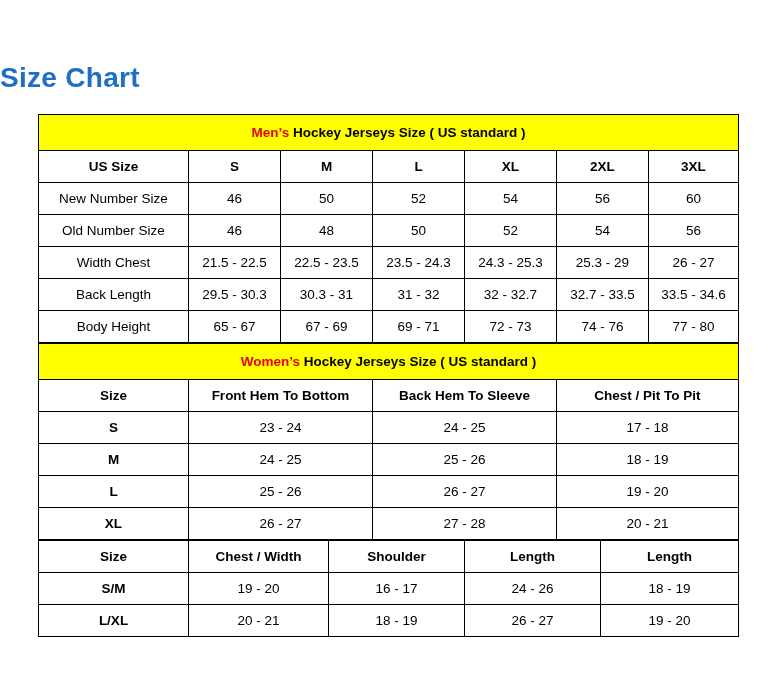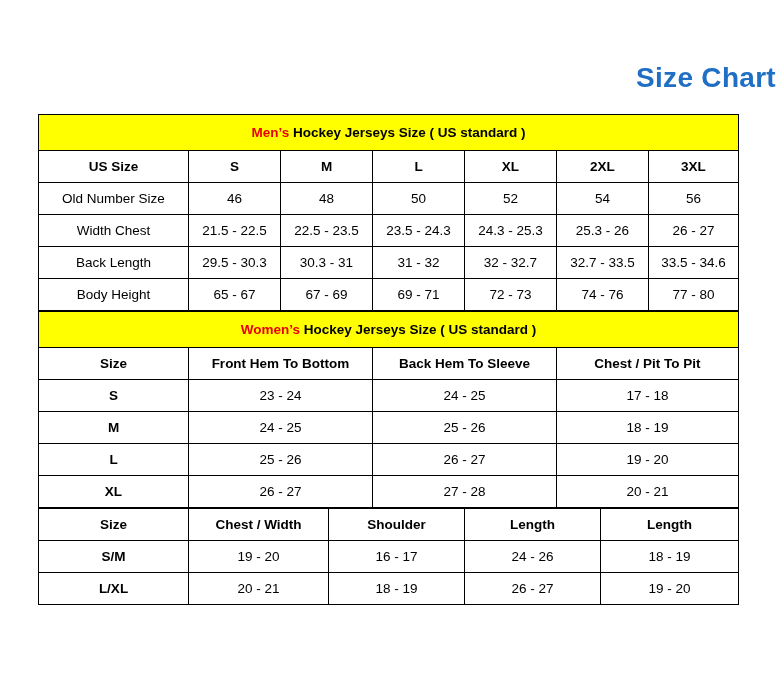--- a/index.html
+++ b/index.html
@@ -14,21 +14,21 @@
     color: #000000;
     overflow: hidden;
   }
   .page {
     width: 776px;
     height: 692px;
     position: relative;
     box-sizing: border-box;
   }
   .title {
-    text-align: right;
+    text-align: left;
     color: #1f6fc4;
     font-size: 28px;
     font-weight: bold;
     margin-top: 62px;
     margin-bottom: 20px;
     letter-spacing: 0.3px;
   }
   .chart-wrap {
     margin: 0 38px;
   }
@@ -93,35 +93,44 @@
         <tr>
           <td class="col-head">US Size</td>
           <td class="col-head">S</td>
           <td class="col-head">M</td>
           <td class="col-head">L</td>
           <td class="col-head">XL</td>
           <td class="col-head">2XL</td>
           <td class="col-head">3XL</td>
         </tr>
         <tr>
+          <td class="rowlabel">New Number Size</td>
+          <td>46</td>
+          <td>50</td>
+          <td>52</td>
+          <td>54</td>
+          <td>56</td>
+          <td>60</td>
+        </tr>
+        <tr>
           <td class="rowlabel">Old Number Size</td>
           <td>46</td>
           <td>48</td>
           <td>50</td>
           <td>52</td>
           <td>54</td>
           <td>56</td>
         </tr>
         <tr>
           <td class="rowlabel">Width Chest</td>
           <td>21.5 - 22.5</td>
           <td>22.5 - 23.5</td>
           <td>23.5 - 24.3</td>
           <td>24.3 - 25.3</td>
-          <td>25.3 - 26</td>
+          <td>25.3 - 29</td>
           <td>26 - 27</td>
         </tr>
         <tr>
           <td class="rowlabel">Back Length</td>
           <td>29.5 - 30.3</td>
           <td>30.3 - 31</td>
           <td>31 - 32</td>
           <td>32 - 32.7</td>
           <td>32.7 - 33.5</td>
           <td>33.5 - 34.6</td>

